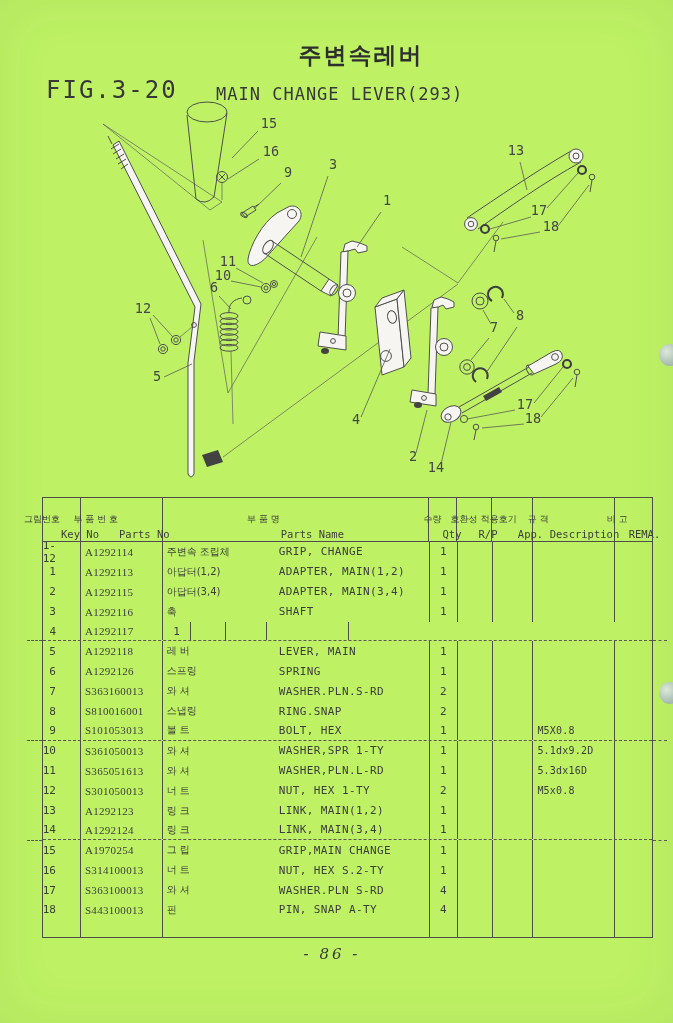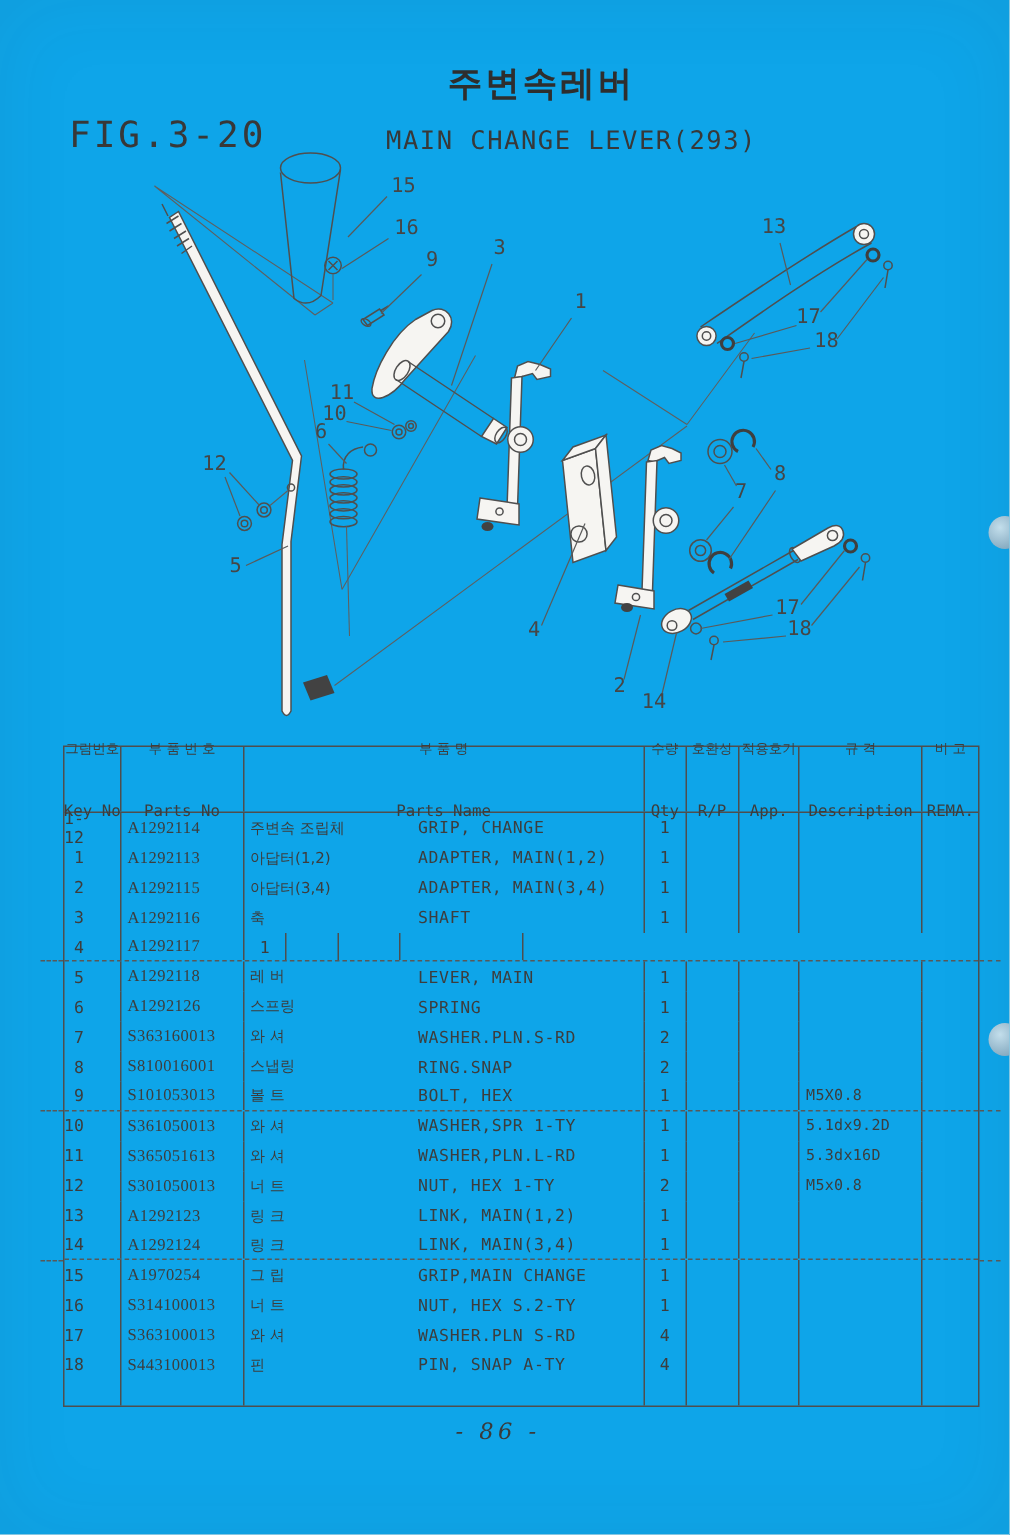--- a/index.html
+++ b/index.html
@@ -1,37 +1,37 @@
 <!DOCTYPE html>
 <html><head>
 <meta charset="utf-8">
 <style>
   html,body{margin:0;padding:0;background:#e8e7e4;}
-  .page{position:relative;width:673px;height:1023px;background:#0ea5e9;overflow:hidden;
+  .page{position:relative;width:673px;height:1023px;background:#bef264;overflow:hidden;
         font-family:"DejaVu Sans Mono",monospace;color:#3d3d3d;
         box-shadow:inset 0 0 55px rgba(60,60,55,.07);}
   .title-kr{position:absolute;left:231px;top:40px;width:260px;text-align:center;
         font-size:23px;font-weight:600;letter-spacing:2px;color:#2e2e2e;
         font-family:"DejaVu Sans",sans-serif;}
   .fig-label{position:absolute;left:46px;top:76px;font-size:24px;letter-spacing:2px;color:#383838;}
-  .title-en{position:absolute;left:200px;top:84px;width:362px;text-align:center;
+  .title-en{position:absolute;left:216px;top:84px;width:362px;
         font-size:17px;letter-spacing:1px;color:#383838;}
   svg#diagram{position:absolute;left:0;top:0;}
   svg .ln{stroke:#4f4f4f;stroke-width:1;fill:none;}
   svg .thin{stroke:#5f5f5f;stroke-width:.7;fill:none;}
   svg .fillbg{fill:#f6f5f2;stroke:#4f4f4f;stroke-width:1;}
   svg .dark{fill:#424242;stroke:none;}
   svg .ring{stroke:#3f3f3f;stroke-width:2.1;fill:none;}
   svg .leader{stroke:#5a5a5a;stroke-width:.8;}
   svg .callout{font:13.5px "DejaVu Sans Mono",monospace;fill:#464646;text-anchor:middle;}
 
   .parts-table{position:absolute;left:42px;top:497px;width:611px;height:441px;
         border:1.5px solid #4e4e4e;box-sizing:border-box;font-size:11px;}
   .thead{display:flex;height:44px;border-bottom:1.2px solid #4e4e4e;box-sizing:border-box;}
-  .hcell{display:flex;flex-direction:column;align-items:center;justify-content:center;gap:1px;
+  .hcell{display:flex;flex-direction:row;align-items:center;justify-content:center;gap:1px;
         border-right:1px solid #4e4e4e;box-sizing:border-box;}
   .hcell:last-child{border-right:none;}
   .l1{font-size:9px;color:#3d3d3d;font-family:"DejaVu Sans",sans-serif;white-space:nowrap;}
   .l2{font-size:10.5px;white-space:nowrap;margin-top:28px;}
   .w-key{width:38px}.w-partno{width:82px}.w-name{width:268px}.w-qty{width:28px}
   .w-rp{width:35px}.w-app{width:41px}.w-desc{width:82px}.w-rema{width:37px}
   .tbody{display:flex;flex-direction:column;height:395px;}
   .trow{display:flex;height:19.9px;flex:none;align-items:center;}
   .trow.filler{flex:1;height:auto;}
   .trow.group-end{border-bottom:1px dashed #585858;box-sizing:border-box;}

